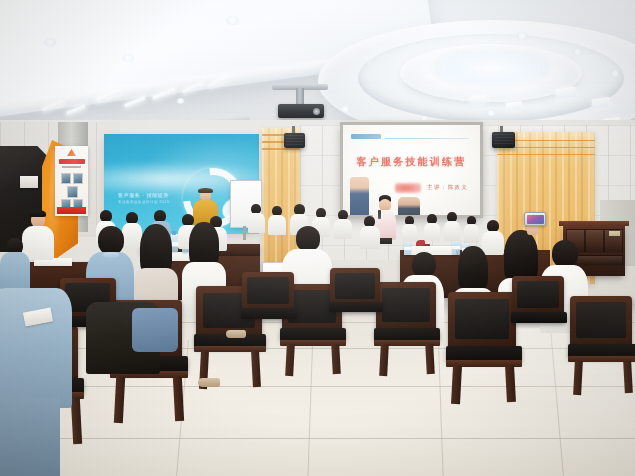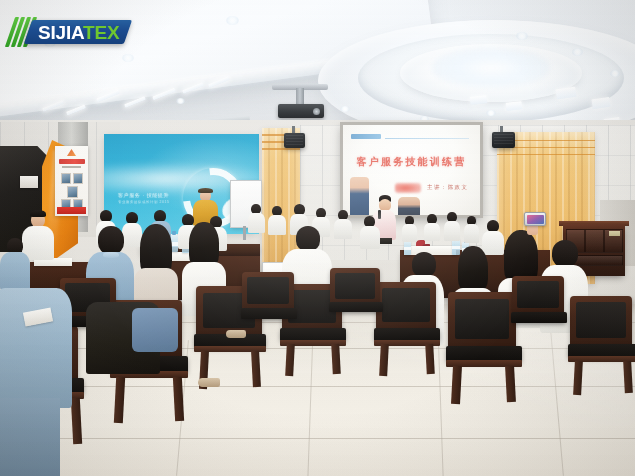--- a/index.html
+++ b/index.html
@@ -870,24 +870,14 @@
     <div class="torso" style="left:0;top:0;width:74px;height:72px;background:linear-gradient(175deg,#33302c 0%,#232019 55%,#16130f 100%);border-radius:16% 16% 4% 4%;"></div>
     <div class="abs" style="left:46px;top:6px;width:46px;height:44px;background:linear-gradient(170deg,#7f9cbb,#5b7897);border-radius:6px;"></div>
   </div>
 
   <div class="abs" style="left:198px;top:378px;width:22px;height:9px;background:linear-gradient(180deg,#d8c6ab,#b39c7e);border-radius:6px 3px 3px 6px;"></div>
   <div class="abs" style="left:226px;top:330px;width:20px;height:8px;background:linear-gradient(180deg,#d6c4a8,#b09a7c);border-radius:5px 3px 3px 5px;"></div>
 
   <div class="abs" id="warm"></div>
   <div class="abs" id="grade"></div>
 
-  <div class="abs" id="logo">
-    <div id="logo-stripes">
-      <i style="left:0px;"></i>
-      <i style="left:6px;"></i>
-      <i style="left:12px;"></i>
-      <i style="left:18px;"></i>
-    </div>
-    <div id="logo-plate"></div>
-    <div id="logo-text"><span class="a">SIJIA</span><span class="b">TEX</span></div>
-  </div>
 
 </div>
 
 </body></html>

